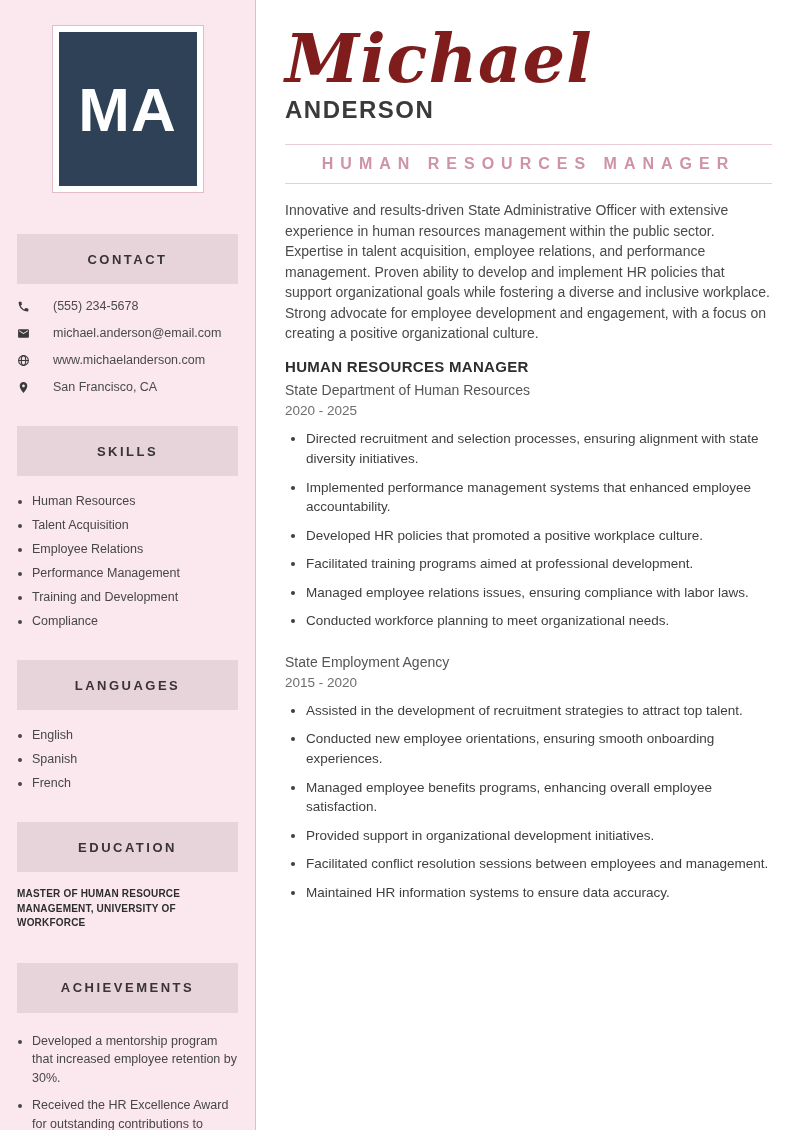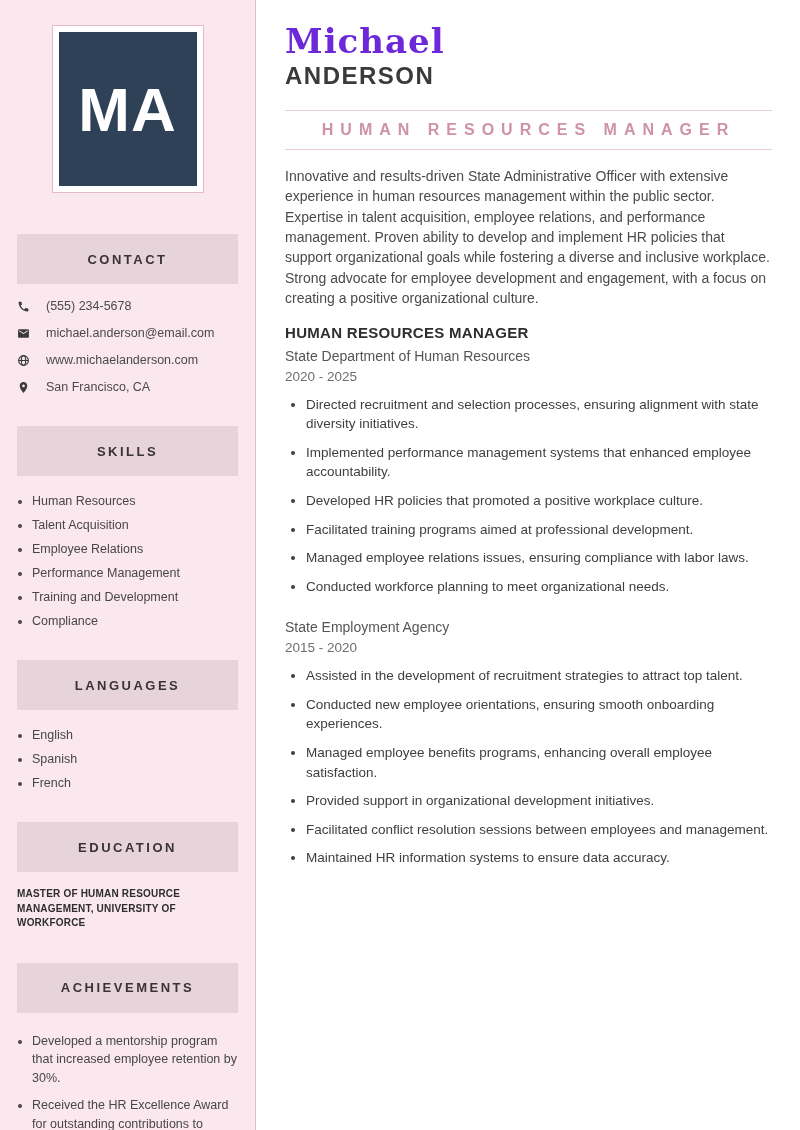--- a/index.html
+++ b/index.html
@@ -53,21 +53,21 @@
   .band-skills, .band-languages, .band-education, .band-achievements { margin-top: 32px; }
 
   .contact-list {
     list-style: none;
     margin: 15px 0 0;
     padding: 0 10px 0 17px;
   }
   .contact-item {
     display: flex;
     align-items: center;
-    gap: 16px;
+    gap: 23px;
     margin-bottom: 13px;
     font-size: 12.5px;
     color: #4a4a4a;
   }
   .cicon { width: 13px; height: 13px; flex: 0 0 13px; }
 
   .side-list {
     margin: 18px 0 0;
     padding: 0 14px 0 32px;
     font-size: 12.5px;
@@ -90,24 +90,25 @@
 
   
   .main {
     position: absolute;
     left: 285px; top: 0;
     width: 487px;
   }
   .first-name {
     margin: 24px 0 0;
     font-family: "DejaVu Serif", cursive;
-    font-weight: bold;
-    font-size: 34px;
+    font-style: italic;
+    font-weight: bold;
+    font-size: 67px;
     line-height: 1.05;
-    color: #6d28d9;
+    color: #7f1d1d;
     letter-spacing: 1px;
   }
   .last-name {
     margin-top: 2px;
     font-size: 24px;
     font-weight: bold;
     letter-spacing: 1.5px;
     color: #3a3a3a;
   }
   .rule {

